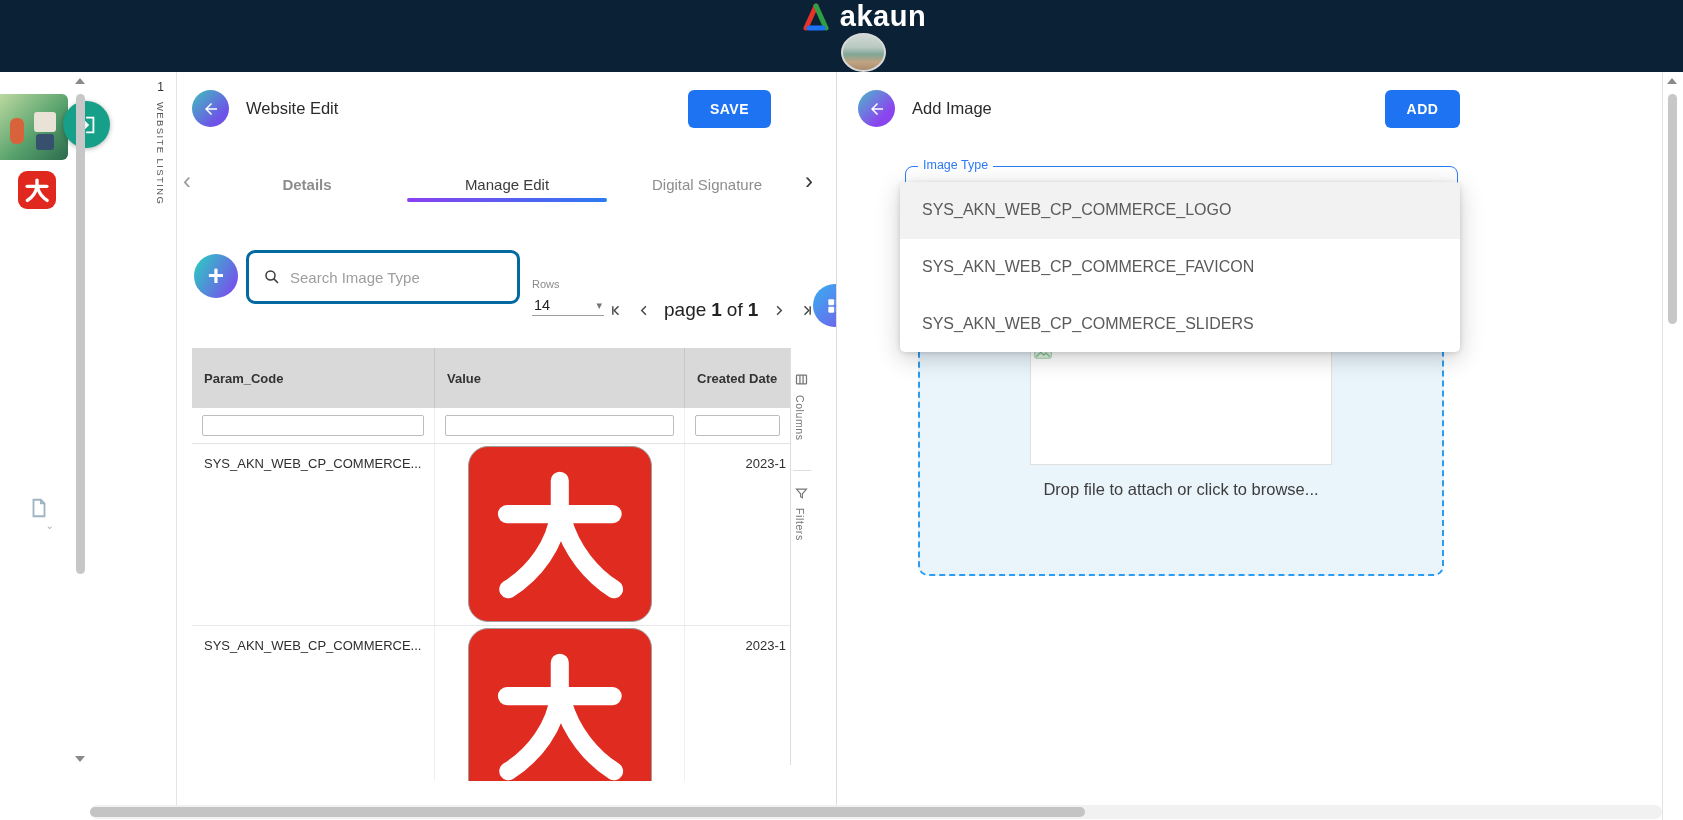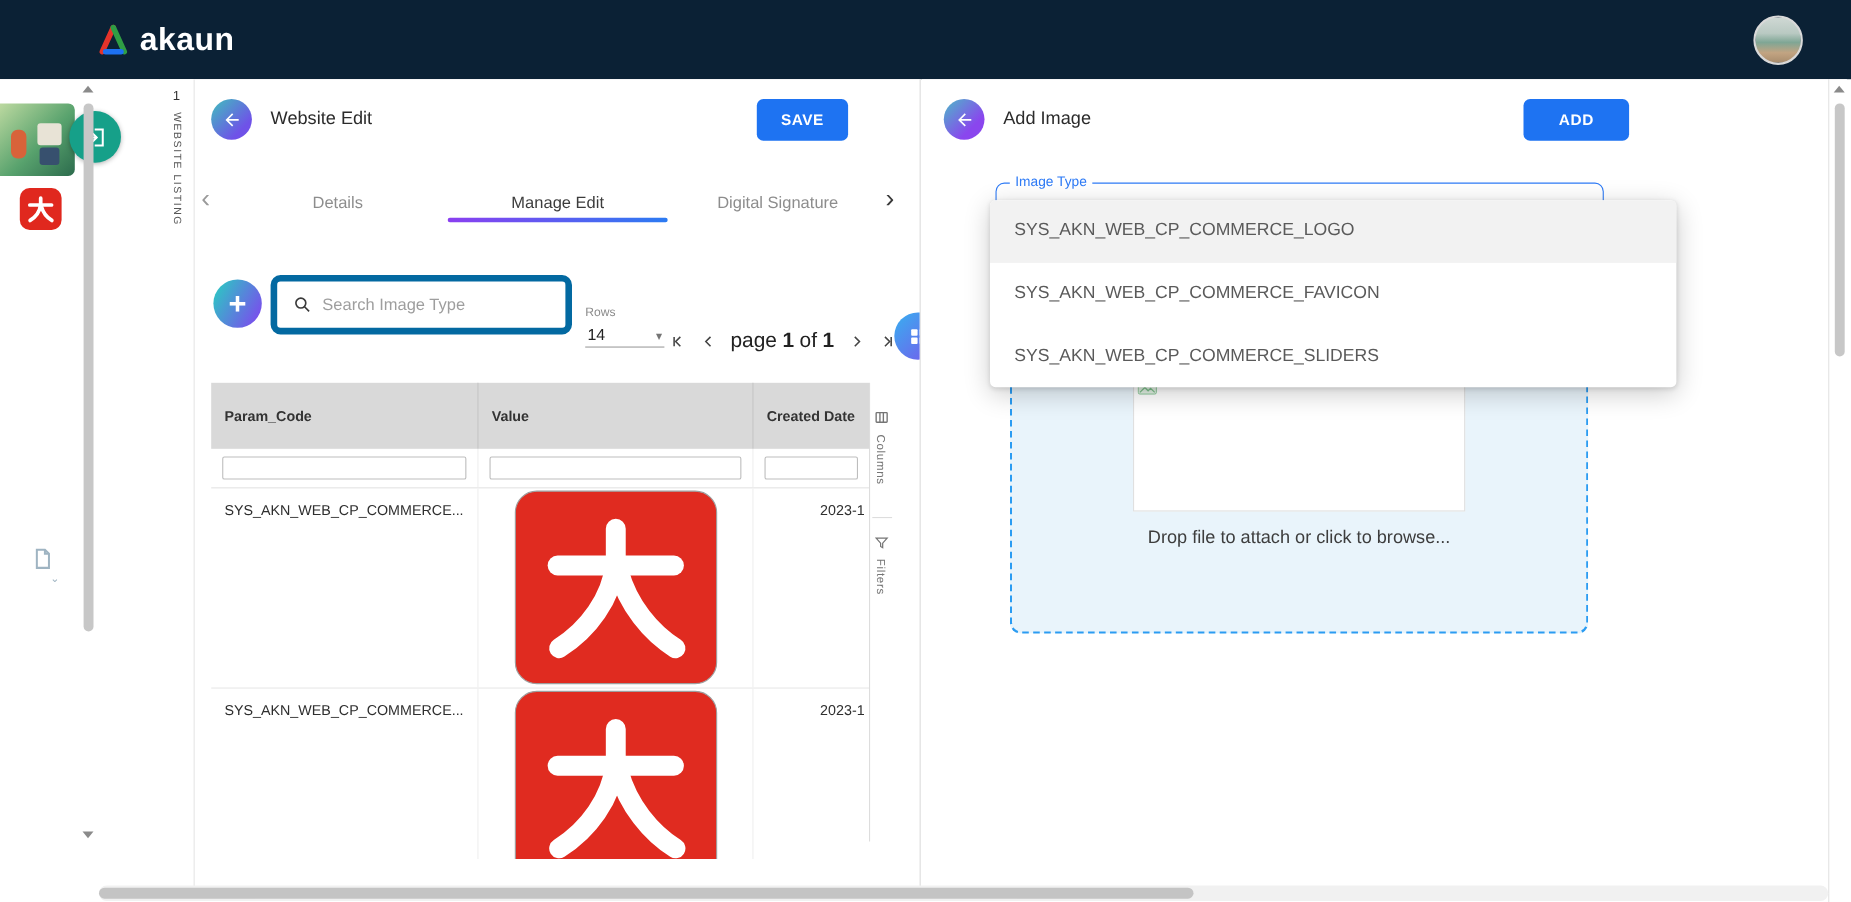--- a/index.html
+++ b/index.html
@@ -2,21 +2,21 @@
 <html><head>
 <meta charset="utf-8">
 <style>
   * { margin:0; padding:0; box-sizing:border-box; }
   html,body { width:1683px; height:820px; overflow:hidden; background:#fff;
               font-family:"Liberation Sans", sans-serif; }
   .screen { position:relative; width:1683px; height:820px; background:#fff; overflow:hidden; }
 
   
   .navbar { position:absolute; left:0; top:0; width:1683px; height:72px; background:#0b2135;
-            display:flex; align-items:center; justify-content:space-between; padding:0 44px 0 88px; }
+            display:flex; align-items:center; justify-content:space-between; padding:0 44px 0 88px;flex-direction:column; }
   .brand { display:flex; align-items:center; gap:9px; }
   .brand-text { color:#fff; font-size:29px; font-weight:bold; letter-spacing:.5px; }
   .avatar { width:45px; height:45px; border-radius:50%; border:2px solid #d9d9d9;
             background:linear-gradient(180deg,#cfd8d4 0%,#b9c9c2 35%,#7fa695 55%,#c2a482 78%,#a88c6d 100%); }
 
   
   .rail { position:absolute; left:0; top:72px; width:145px; height:734px; background:#fff; }
   .rail-photo { position:absolute; left:0; top:22px; width:68px; height:66px; border-radius:0 6px 6px 0;
                 background:linear-gradient(135deg,#bcd9a0 0%,#58a26d 55%,#2c6b4d 100%); overflow:hidden; }
   .rail-photo .fig1 { position:absolute; left:10px; top:24px; width:14px; height:26px; border-radius:6px; background:#d8633a; }
@@ -65,21 +65,21 @@
          justify-content:center; font-size:15px; color:#8d8d8d; cursor:pointer; }
   .tab.active { color:#3c3c3c; font-weight:500; }
   .tab-indicator { position:absolute; top:126px; left:262px; height:4px; width:200px;
                    background:linear-gradient(90deg,#8a3ff0,#2b7bf2); border-radius:2px; }
   .tab-chevron { position:absolute; top:94px; font-size:24px; line-height:30px; cursor:pointer; }
 
   
   .fab-plus { position:absolute; left:49px; top:182px; width:44px; height:44px; border-radius:50%;
               background:linear-gradient(120deg,#2fc3c5 10%,#7a4ded 90%); color:#fff;
               display:flex; align-items:center; justify-content:center; font-size:28px; font-weight:bold; cursor:pointer; }
-  .search-box { position:absolute; left:101px; top:178px; width:274px; height:54px; border:6px solid #0369a1;
+  .search-box { position:absolute; left:101px; top:178px; width:274px; height:54px; border:3px solid #0369a1;
                 border-radius:9px; display:flex; align-items:center; gap:9px; padding:0 14px; background:#fff; }
   .search-box input { border:none; outline:none; font-size:15px; color:#333; width:100%; background:transparent; }
   ::placeholder { color:#9e9e9e; }
   .rows-ctl { position:absolute; left:387px; top:206px; width:72px; }
   .rows-label { font-size:11px; color:#8b8b8b; }
   .rows-value { border-bottom:1px solid #9e9e9e; font-size:14.5px; color:#222; display:flex;
                 justify-content:space-between; align-items:center; padding:4px 2px 2px 2px; margin-top:3px; cursor:pointer; }
   .rows-caret { color:#757575; font-size:11px; }
   .pager { position:absolute; left:463px; top:227px; display:flex; align-items:center; gap:6px;
            font-size:19px; color:#222; }
@@ -117,21 +117,21 @@
   .tbl-side { width:22px; border-left:1px solid #ddd; position:relative; background:#fff; }
   .side-ic { position:absolute; left:3px; width:16px; height:16px; }
   .side-label { position:absolute; left:3px; writing-mode:vertical-rl; font-size:10.5px; color:#757575; letter-spacing:.6px; }
   .side-div { position:absolute; left:2px; width:18px; height:1px; background:#ddd; top:122px; }
 
   
   .fieldset { position:absolute; left:67px; top:94px; width:553px; height:56px;
               border:1.5px solid #2e7bf6; border-radius:8px; z-index:1; }
   .fieldset .flabel { position:absolute; top:-9px; left:12px; background:#fff; padding:0 5px;
                       color:#2e7bf6; font-size:12.5px; }
-  .menu { position:absolute; left:62px; top:110px; width:624px; height:170px; background:#fff;
+  .menu { position:absolute; left:62px; top:110px; width:560px; height:170px; background:#fff;
           border-radius:5px; box-shadow:0 6px 24px rgba(0,0,0,.2), 0 1px 5px rgba(0,0,0,.13);
           z-index:6; display:grid; grid-template-rows:repeat(3,1fr); overflow:hidden; }
   .menu-item { display:flex; align-items:center; padding:0 22px; font-size:16px; color:#5a5a5a; cursor:pointer; }
   .menu-item.selected { background:#f2f2f2; }
   .dropzone { position:absolute; left:80px; top:170px; width:526px; height:334px;
               border:2px dashed #2b9cf2; border-radius:10px; background:#e9f4fb; z-index:1; }
   .dz-box { position:absolute; left:110px; top:48px; width:302px; height:173px; background:#fff;
             border:1px solid #e0e0e0; }
   .dz-img-ic { position:absolute; left:114px; top:100px; width:18px; height:15px; }
   .dz-text { position:absolute; left:0; right:0; top:236px; text-align:center; font-size:16.5px; color:#3d3d3d; }
@@ -212,21 +212,21 @@
       <span>
         <svg width="18" height="18" viewBox="0 0 24 24" fill="#fff">
           <path d="M20 11H7.8l5.6-5.6L12 4l-8 8 8 8 1.4-1.4L7.8 13H20z"></path>
         </svg>
       </span>
     </div>
     <div class="page-title" style="left:101px; top:27px;">Website Edit</div>
     <button class="btn-primary" style="left:543px; top:18px; width:83px; height:38px;">SAVE</button>
 
     <span class="tab-chevron" style="left:38px; color:#9a9a9a;">‹</span>
-    <div class="tab" style="left:62px;">Details</div>
+    <div class="tab" style="left:62px;font-weight:bold;">Details</div>
     <div class="tab active" style="left:262px;">Manage Edit</div>
     <div class="tab" style="left:462px;">Digital Signature</div>
     <div class="tab-indicator"></div>
     <span class="tab-chevron" style="left:660px; color:#3a3a3a;">›</span>
 
     <div class="fab-plus">
       <span>+</span>
     </div>
     <div class="search-box">
       <span>
@@ -352,21 +352,21 @@
   <section class="panel-right">
 
     <div class="circle-btn" style="left:20px; top:18px; background:linear-gradient(135deg,#4cb9c8 0%,#8a46ee 70%);">
       <span>
         <svg width="18" height="18" viewBox="0 0 24 24" fill="#fff">
           <path d="M20 11H7.8l5.6-5.6L12 4l-8 8 8 8 1.4-1.4L7.8 13H20z"></path>
         </svg>
       </span>
     </div>
     <div class="page-title" style="left:74px; top:27px;">Add Image</div>
-    <button class="btn-primary" style="left:547px; top:18px; width:96px; height:38px;">ADD</button>
+    <button class="btn-primary" style="left:547px; top:18px; width:75px; height:38px;">ADD</button>
 
     <div class="fieldset">
       <span class="flabel">Image Type</span>
     </div>
 
     <div class="dropzone">
       <div class="dz-box"></div>
       <span class="dz-img-ic">
         <svg width="18" height="15" viewBox="0 0 24 20">
           <rect x="1" y="1" width="22" height="18" rx="2" fill="#e2f1e4" stroke="#7cc08a"></rect>

